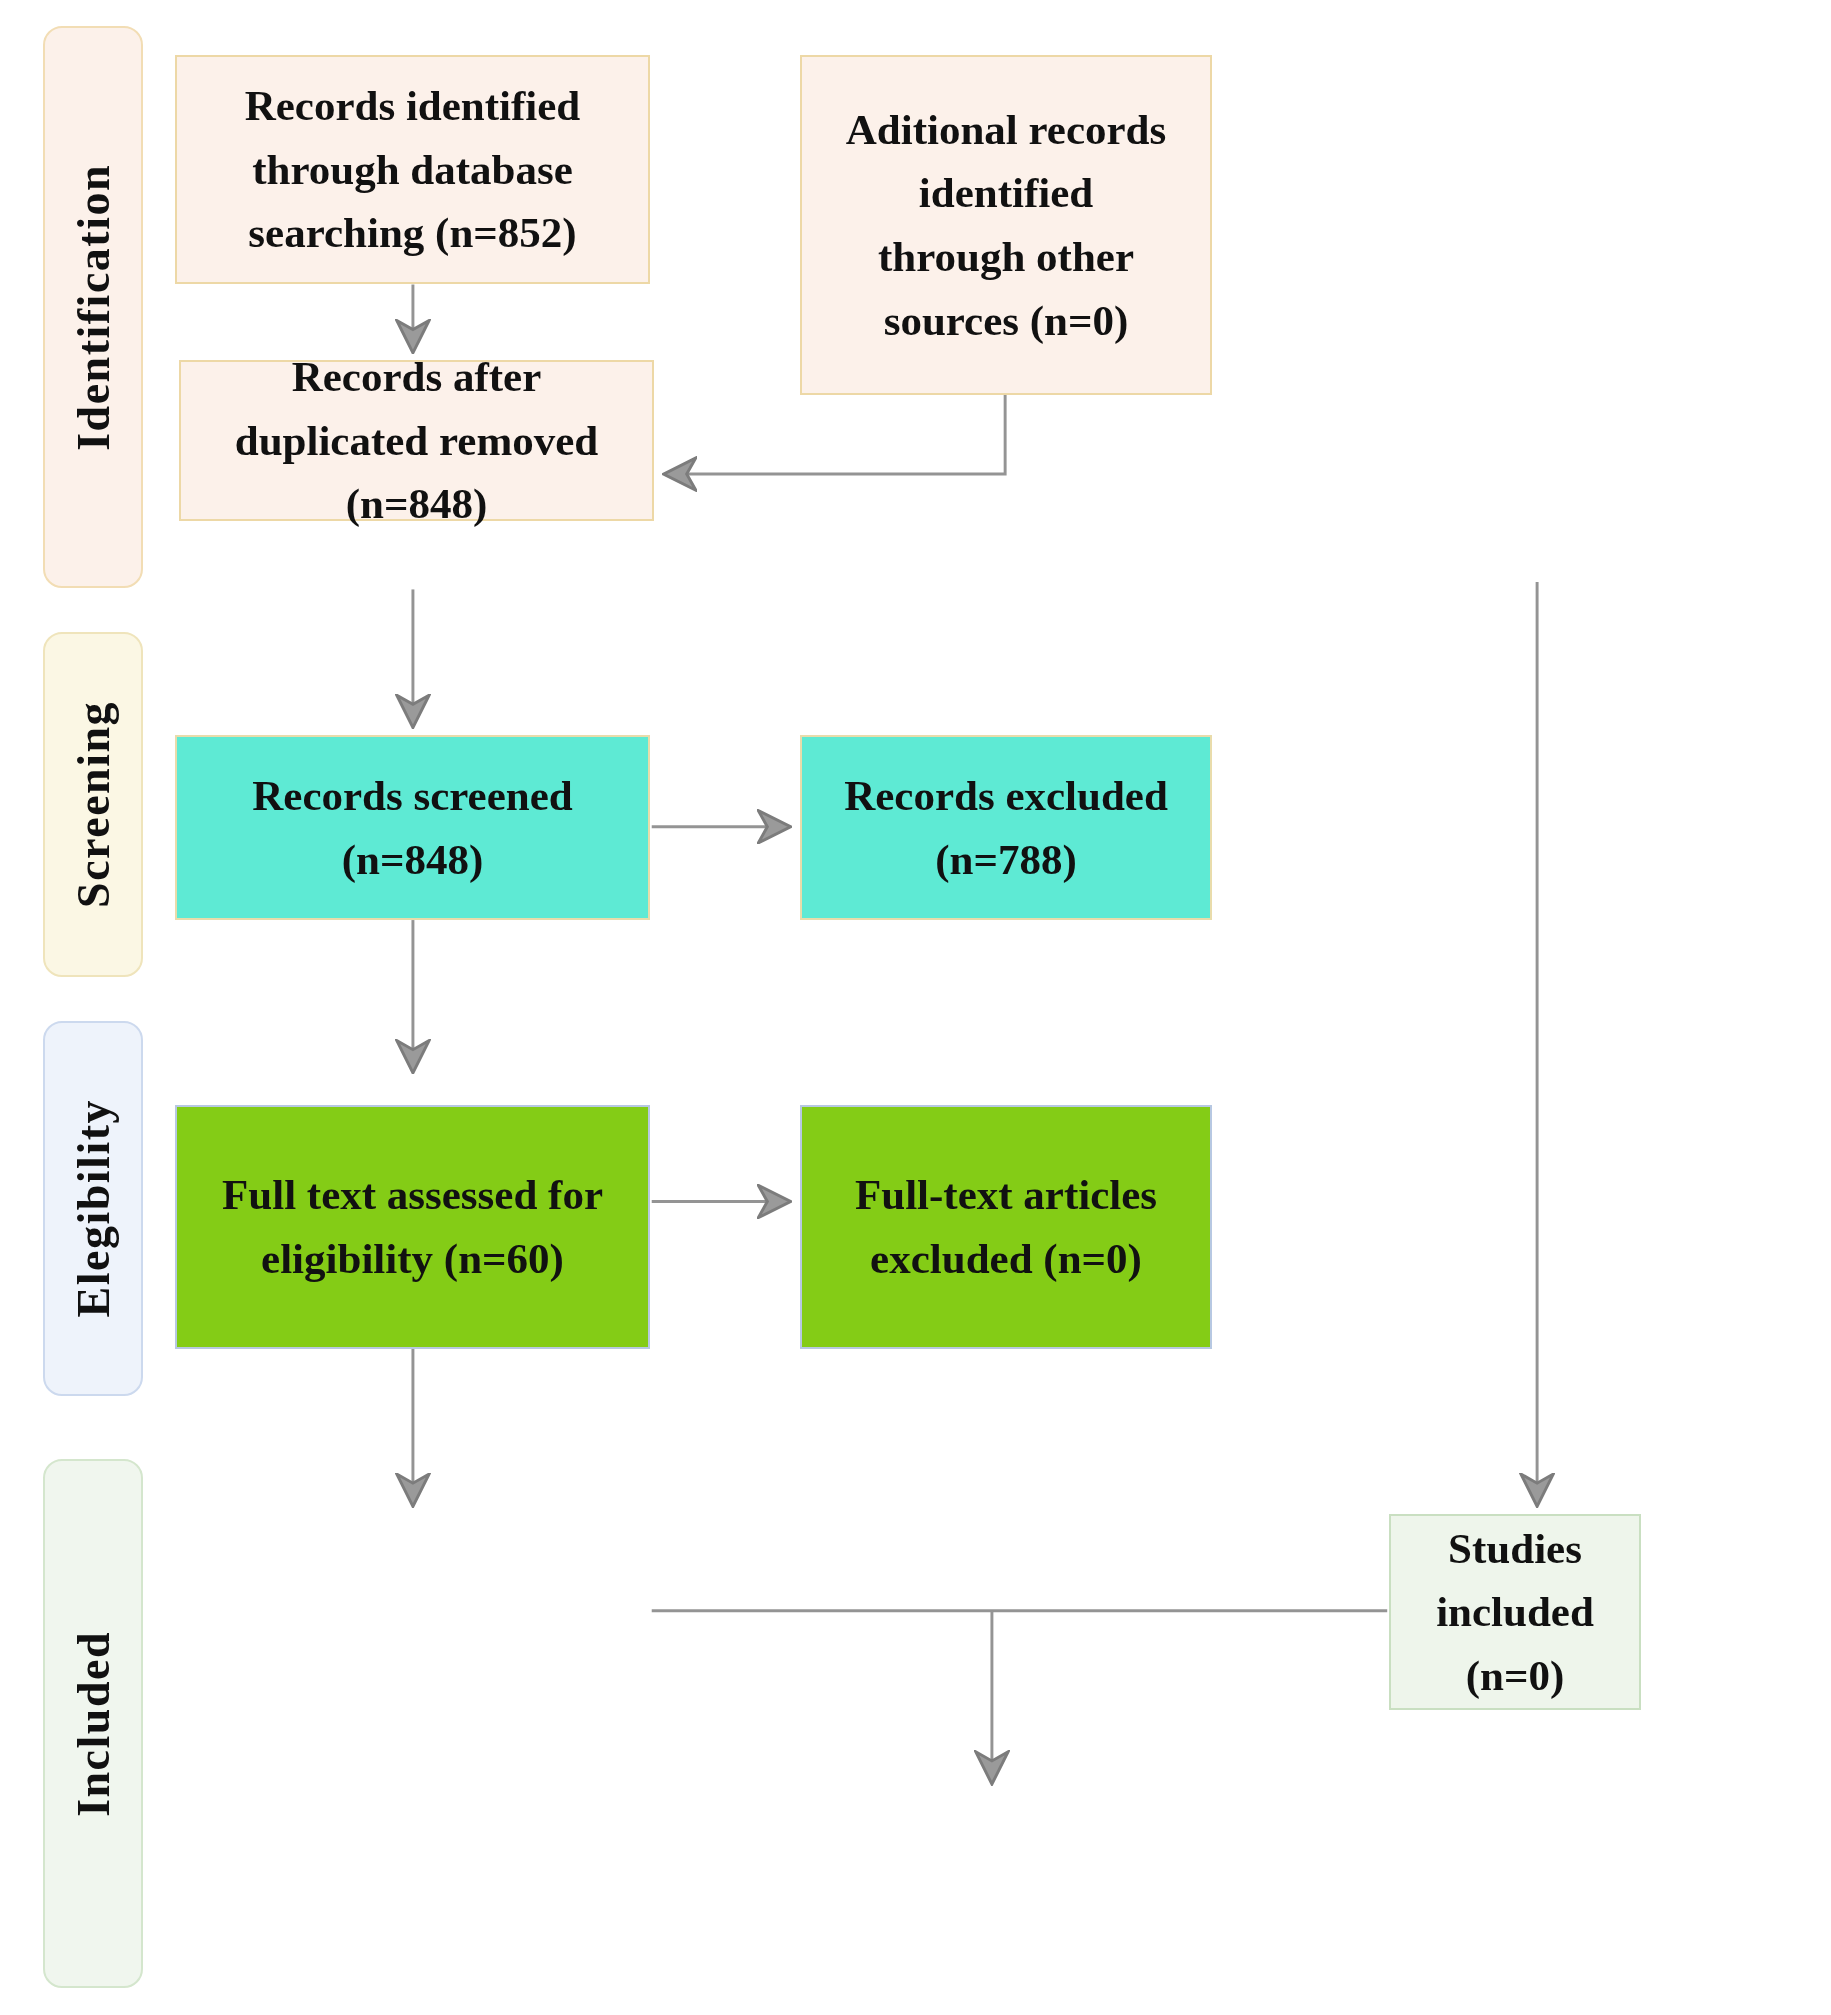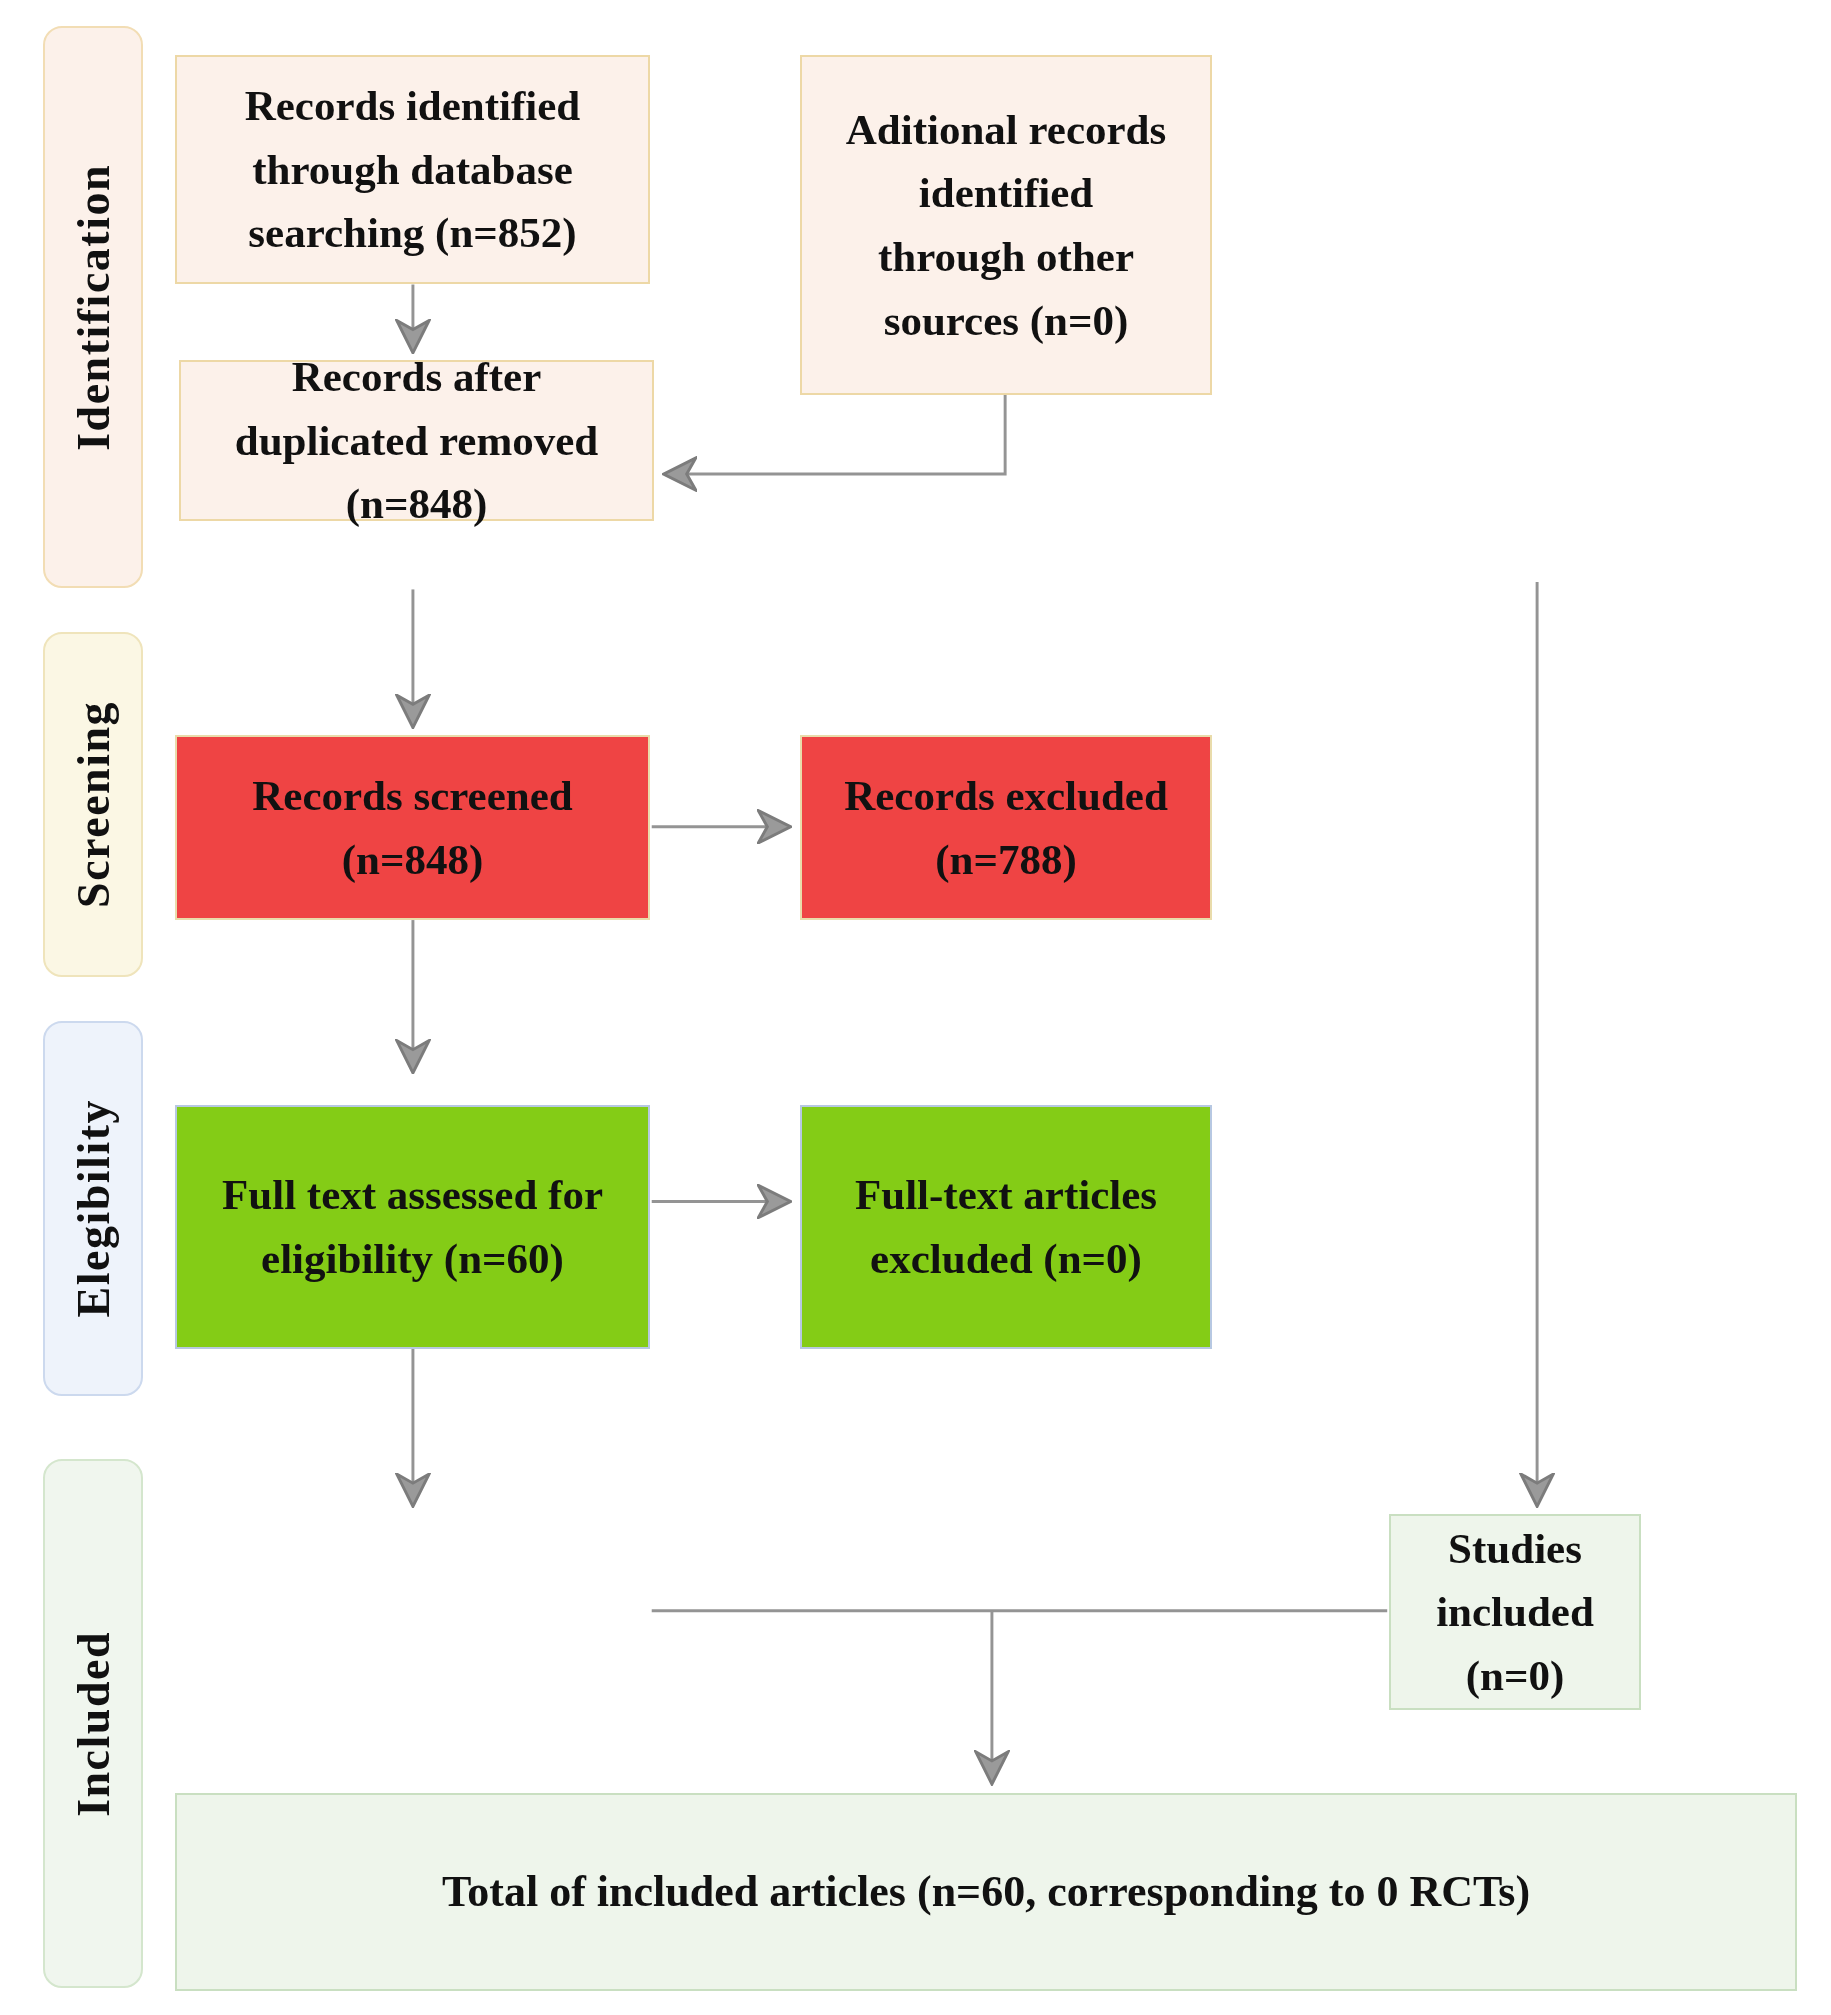--- a/index.html
+++ b/index.html
@@ -58,21 +58,21 @@
     line-height: 1.48;
     white-space: pre-line;
     padding: 2.9px 7.3px;
   }
   .fbox.wide .btext {
     font-size: 44px;
     white-space: normal;
   }
   
   .c-pink  { background: #fcf1ea; border-color: #edd8a6; }
-  .c-cream { background: #ef4444; border-color: #e9dcab; }
+  .c-cream { background: #5eead4; border-color: #e9dcab; }
   .c-blue  { background: #84cc16; border-color: #b7c8e2; margin-top: 25px; }
   .c-green { background: #eef5eb; border-color: #c9dfc1; }
   .l-pink  { background: #fcf1ea; border-color: #f2ddb4; }
   .l-cream { background: #fbf7e4; border-color: #efe4bb; }
   .l-blue  { background: #eef3fb; border-color: #ccd9ee; }
   .l-green { background: #f0f6ee; border-color: #d4e6cd; }
 </style>
 </head>
 <body>
 
@@ -162,18 +162,15 @@
     <span class="btext">Full-text articles
 excluded (n=0)</span>
   </div>
 
   <div class="fbox c-green" style="left:1389px; top:1514px; width:252px; height:196px">
     <span class="btext">Studies
 included
 (n=0)</span>
   </div>
 
-  <div class="fbox c-green wide" style="left:175px; top:1793px; width:1622px; height:198px">
-    <span class="btext">Total of included articles (n=60, corresponding to 0 RCTs)</span>
-  </div>
 
 </div>
 
 
 </body></html>

